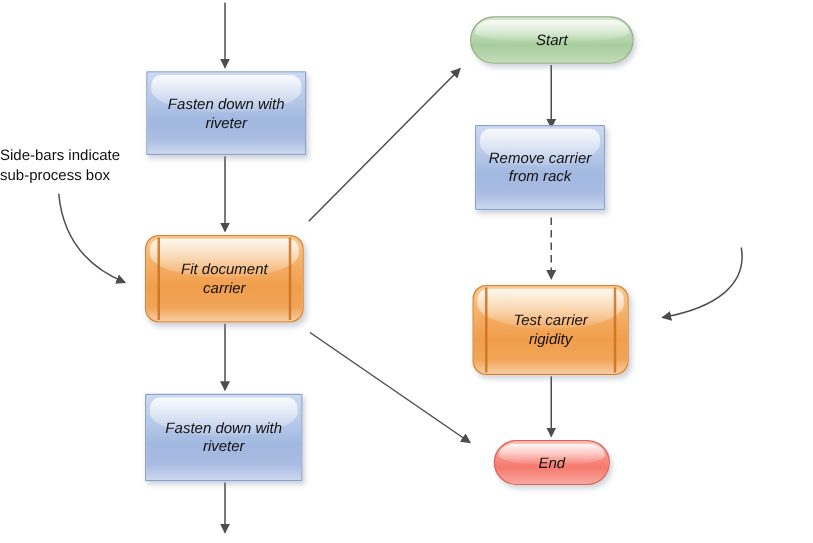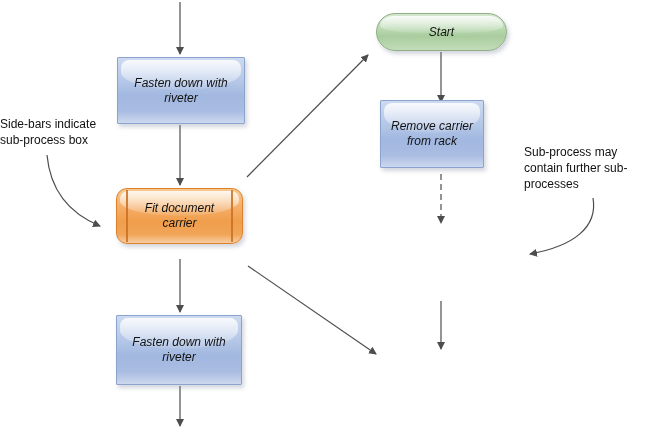--- a/index.html
+++ b/index.html
@@ -58,21 +58,21 @@
     position:absolute;
     font-size:12px; line-height:16px; color:#111111;
     text-align:left;
   }
   #annotation-left   { left:0px;   top:116px; width:112px; }
   #annotation-middle { left:263px; top:179px; width:124px; }
   #annotation-right  { left:524px; top:144px; width:122px; }
 
   
   #node-fasten-top      { left:117px; top:57px;  width:128px; height:67px; }
-  #node-fit-carrier     { left:116px; top:188px; width:127px; height:56px; padding:0 13px; }
+  #node-fit-carrier     { left:116px; top:188px; width:127px; height:70px; padding:0 13px; }
   #node-fasten-bottom   { left:116px; top:315px; width:126px; height:70px; }
   #node-start           { left:376px; top:13px;  width:131px; height:38px; border-radius:19px; }
   #node-remove-carrier  { left:380px; top:100px; width:104px; height:68px; }
   #node-test-rigidity   { left:378px; top:228px; width:125px; height:72px; padding:0 13px; }
   #node-end             { left:395px; top:352px; width:93px;  height:36px; border-radius:18px; }
 </style>
 </head>
 <body>
 
 <div id="canvas">
@@ -111,18 +111,25 @@
   </div>
 
   <div class="node terminator" id="node-start">
     <span class="label">Start</span>
   </div>
 
   <div class="node process" id="node-remove-carrier">
     <span class="label">Remove carrier from rack</span>
   </div>
 
+  <div class="node subprocess" id="node-test-rigidity">
+    <span class="sidebar-line left"></span>
+    <span class="sidebar-line right"></span>
+    <span class="label">Test carrier rigidity</span>
+  </div>
 
+  <div class="node terminator end" id="node-end">
+    <span class="label">End</span>
+  </div>
 
   <div class="annotation" id="annotation-left">Side-bars indicate sub-process box</div>
-  <div class="annotation" id="annotation-right">Sub-process may contain further sub-processes</div>
 
 </div>
 
 </body></html>

